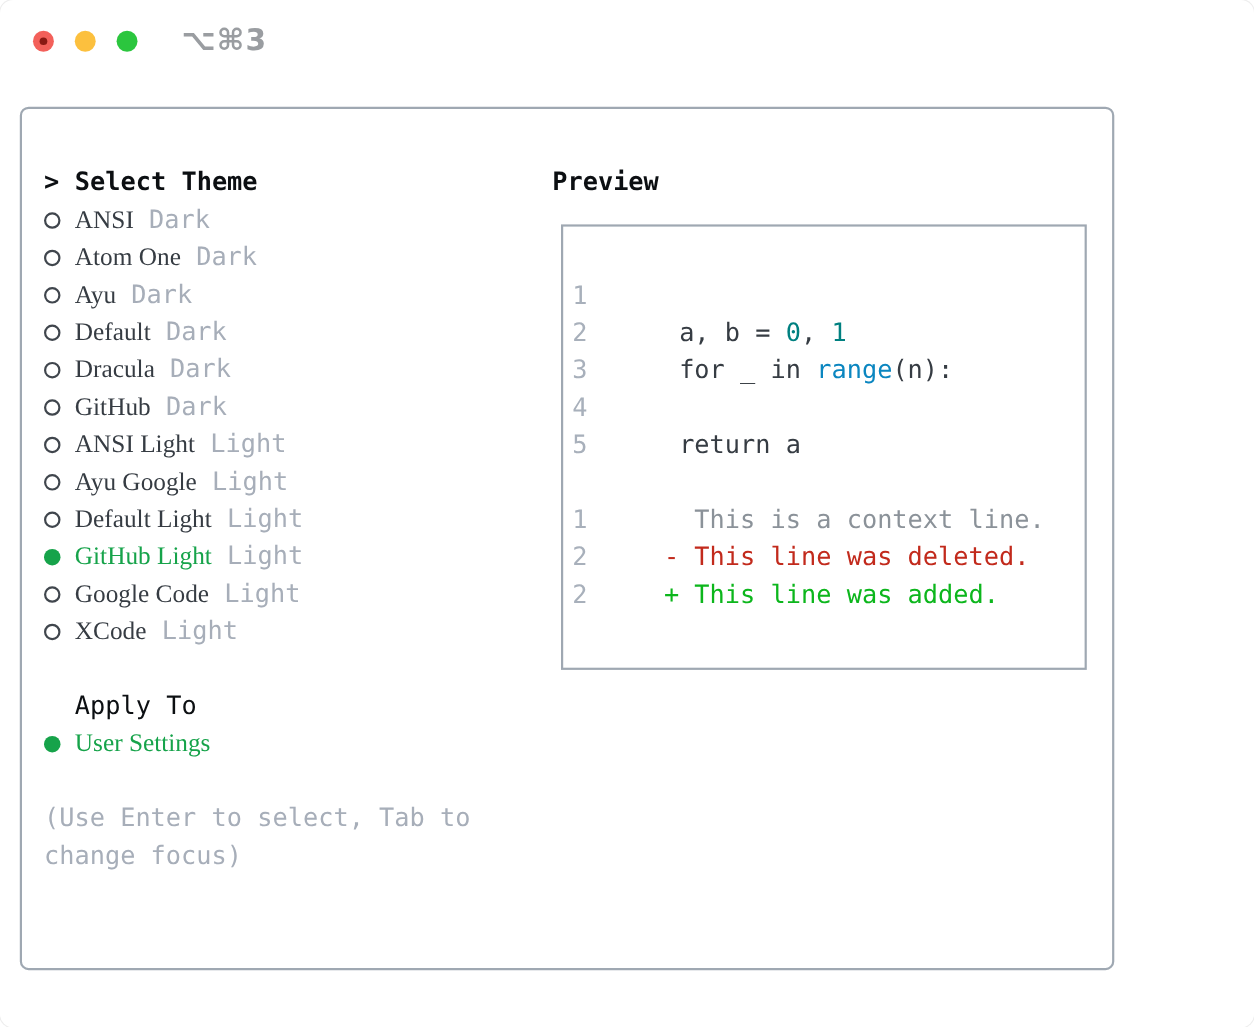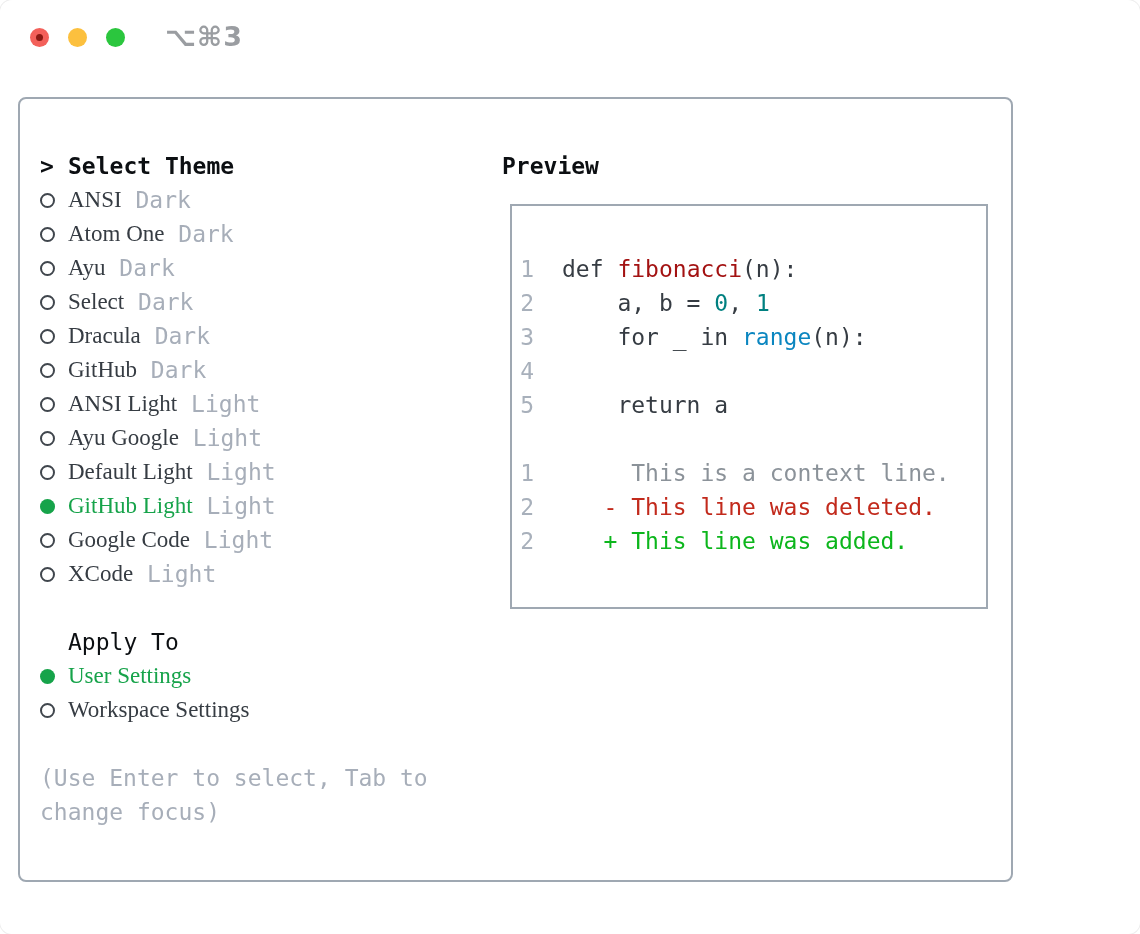--- a/index.html
+++ b/index.html
@@ -94,21 +94,21 @@
             <span class="bulletcol">
               <span class="bullet"></span>
             </span>
             <span class="label">Ayu</span>
             <span class="tag"> Dark</span>
           </div>
           <div class="row">
             <span class="bulletcol">
               <span class="bullet"></span>
             </span>
-            <span class="label">Select</span>
+            <span class="label">Default</span>
             <span class="tag"> Dark</span>
           </div>
           <div class="row">
             <span class="bulletcol">
               <span class="bullet"></span>
             </span>
             <span class="label">Dracula</span>
             <span class="tag"> Dark</span>
           </div>
           <div class="row">
@@ -169,40 +169,33 @@
         <span class="apply-title">Apply To</span>
       </div>
 
       <div>
           <div class="row">
             <span class="bulletcol">
               <span class="bullet-sel"></span>
             </span>
             <span class="label sel">User Settings</span>
           </div>
-          <div class="row">
-            <span class="bulletcol">
-              <span class="bullet"></span>
-            </span>
-            <span class="label">Workspace Settings</span>
-          </div>
         </div>
 
       <div class="spacer"></div>
 
       <div class="hint">(Use Enter to select, Tab to change focus)</div>
     </div>
 
     <div class="preview-hdr">Preview</div>
 
     <div class="preview-box">
       <div>
           <div class="code-row">
             <span class="lnum">1</span>
-            <span class="code"><span class="c-default">def </span><span class="c-function">fibonacci</span><span class="c-default">(n):</span></span>
           </div>
           <div class="code-row">
             <span class="lnum">2</span>
             <span class="code"><span class="c-default">    a, b = </span><span class="c-number">0</span><span class="c-default">, </span><span class="c-number">1</span></span>
           </div>
           <div class="code-row">
             <span class="lnum">3</span>
             <span class="code"><span class="c-default">    for _ in </span><span class="c-builtin">range</span><span class="c-default">(n):</span></span>
           </div>
           <div class="code-row">

